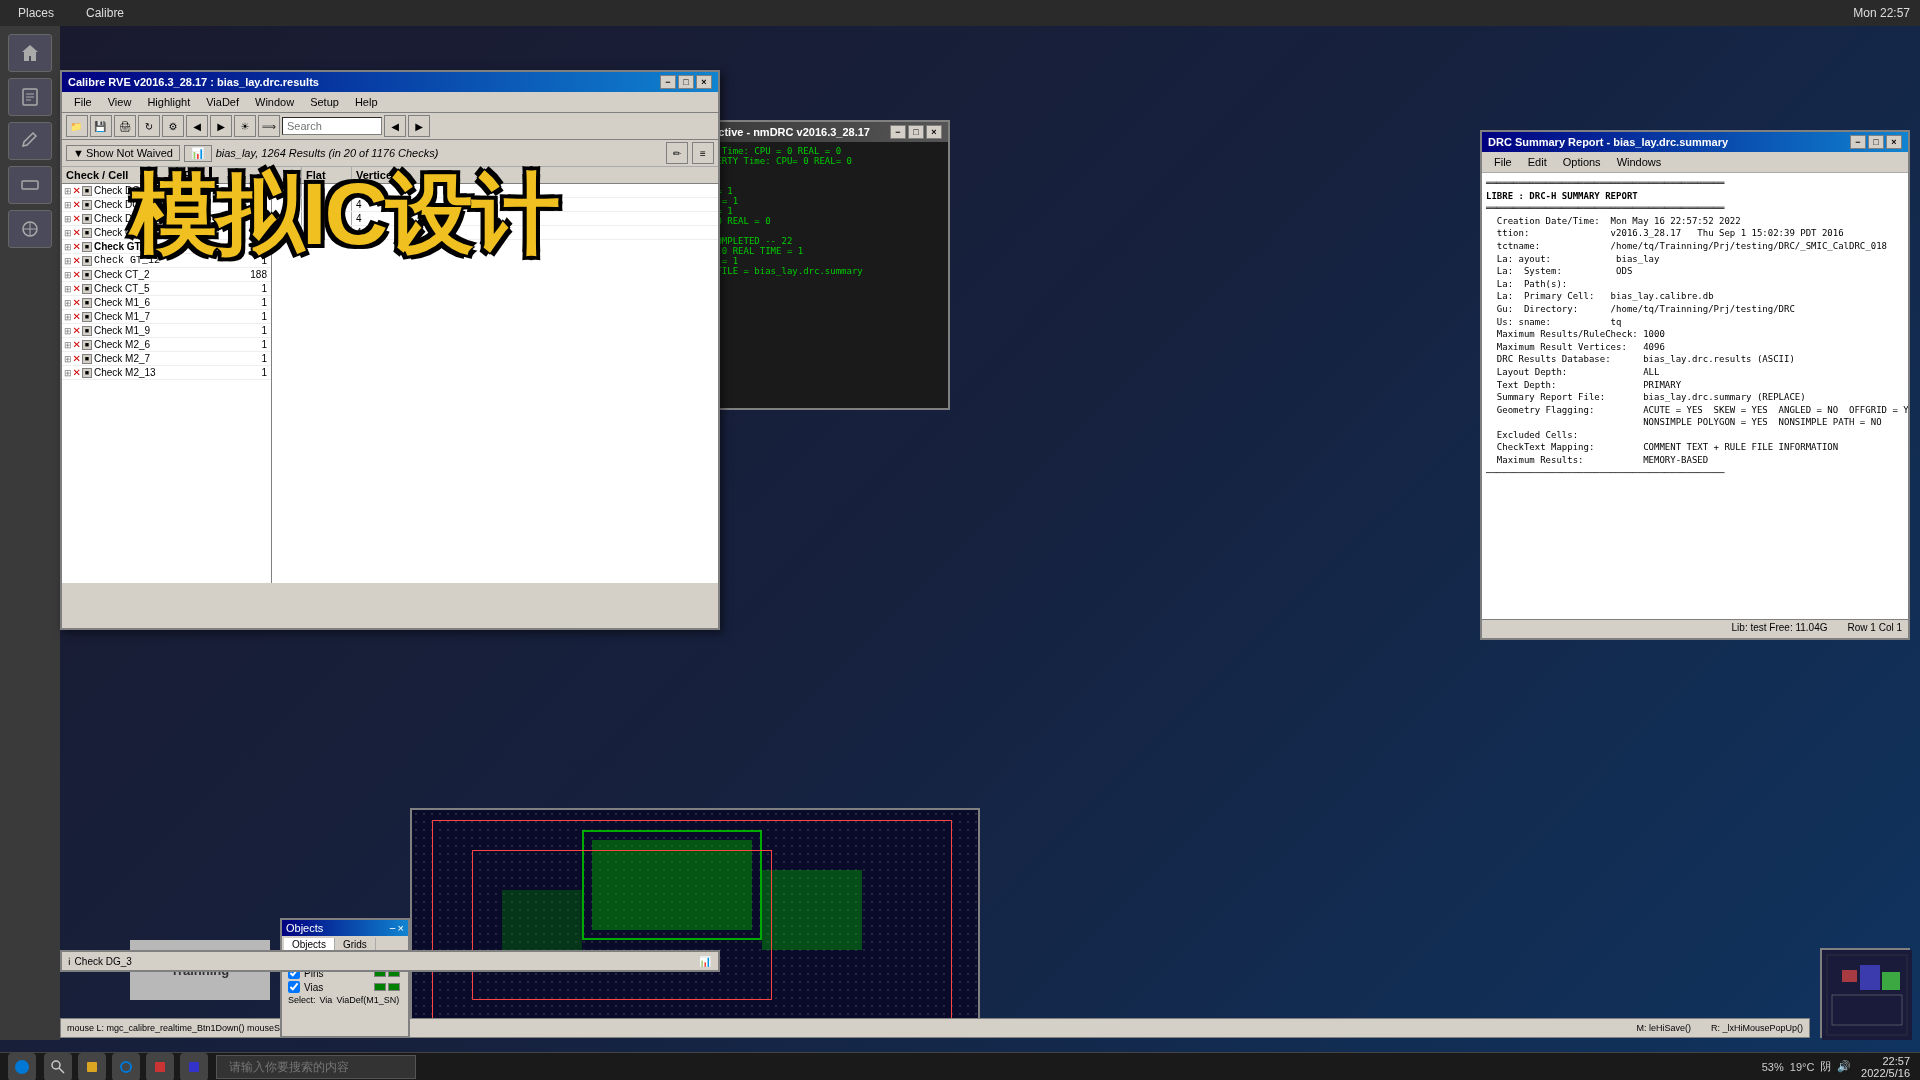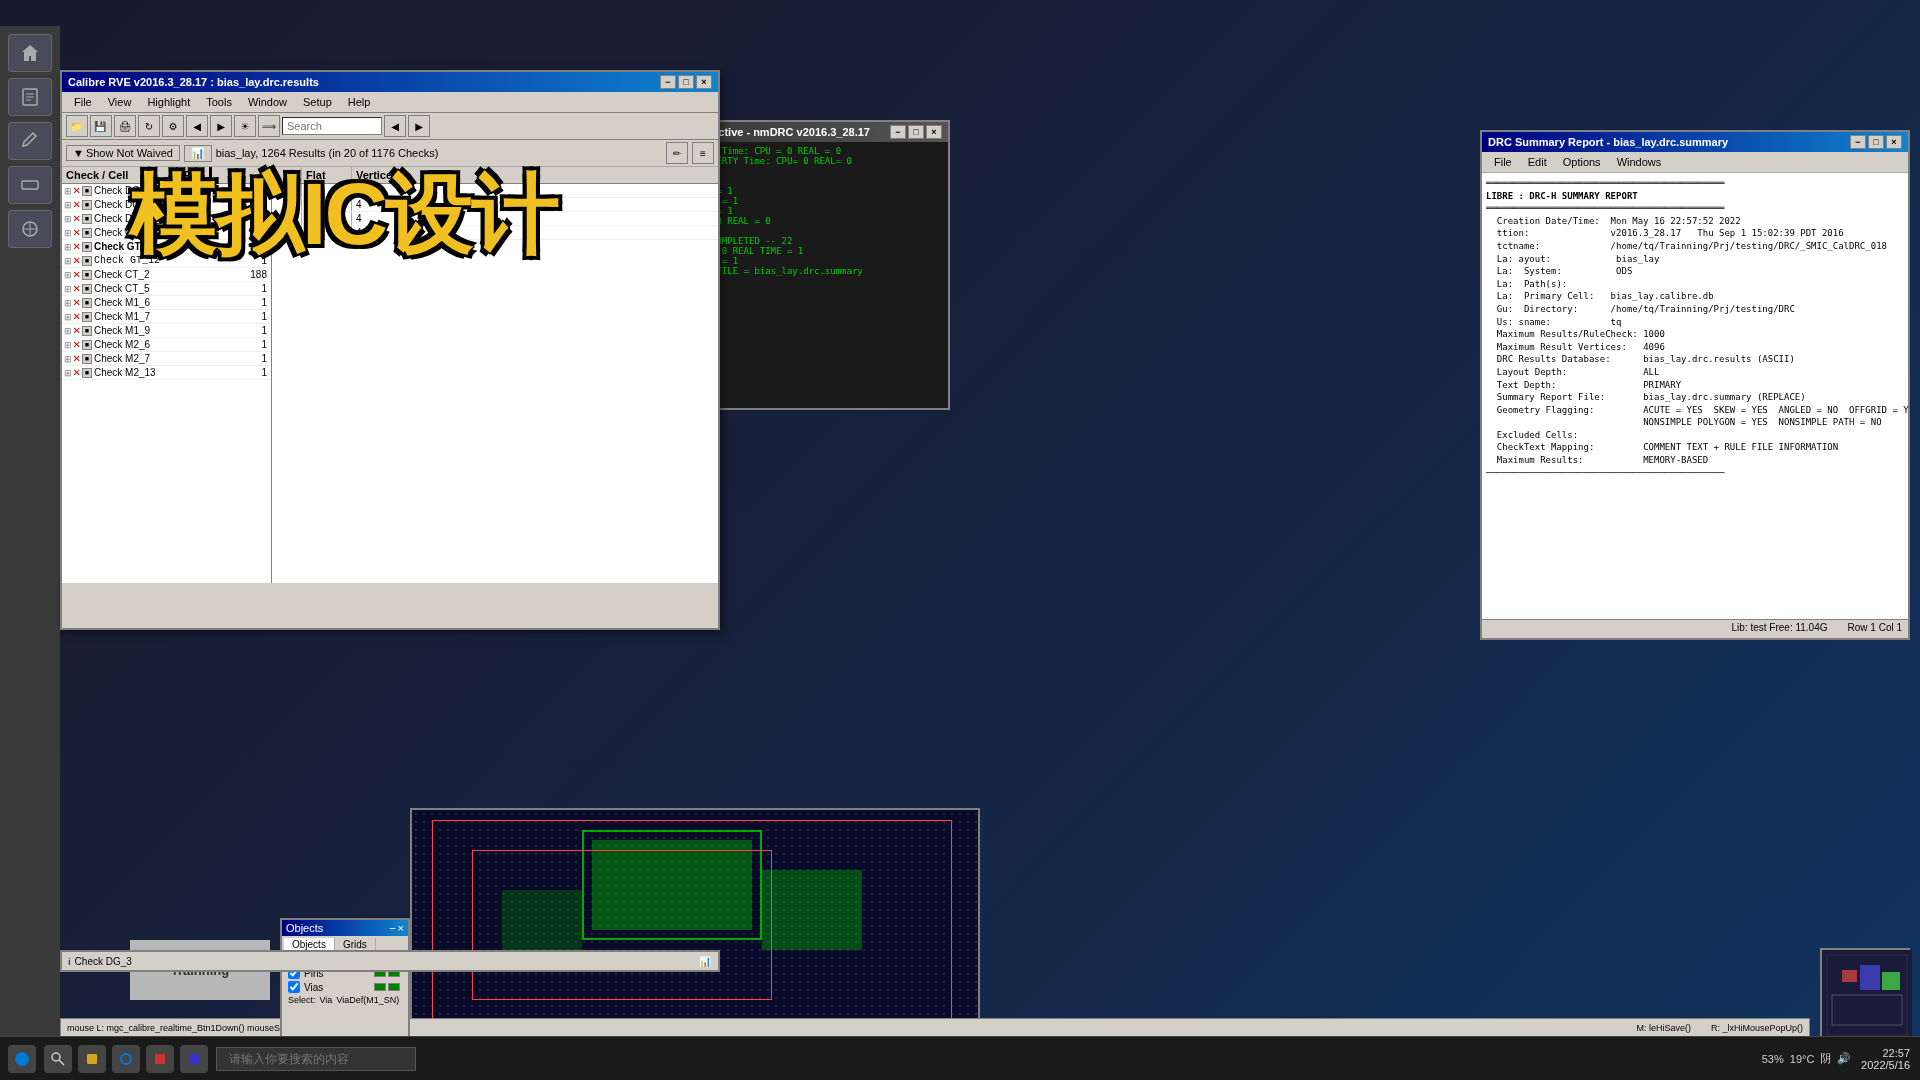--- a/index.html
+++ b/index.html
@@ -20,21 +20,21 @@
       background: linear-gradient(135deg, #1a1a2e 0%, #16213e 50%, #0f3460 100%);
       position: relative;
     }
 
     
     .taskbar {
       position: absolute;
       bottom: 0;
       left: 0;
       right: 0;
-      height: 44px;
+      height: 28px;
       background: #1a1a1a;
       display: flex;
       align-items: center;
       z-index: 1000;
       border-top: 1px solid #444;
     }
 
     .taskbar-left {
       display: flex;
       align-items: center;
@@ -194,20 +194,21 @@
       cursor: pointer;
       display: flex;
       align-items: center;
       gap: 2px;
     }
 
     .results-info {
       font-size: 11px;
       color: #000;
       flex: 1;
+      font-style: italic;
     }
 
     
     .rve-content {
       display: flex;
       flex: 1;
       height: calc(100% - 140px);
     }
 
     .table-panel {
@@ -648,20 +649,27 @@
       position: absolute;
       background: transparent;
       border: 1px solid #ff4444;
     }
   </style>
 </head>
 <body>
 
 <div class="desktop">
 
+  <div class="desktop-menubar">
+    <span class="desktop-menu-item">Places</span>
+    <span class="desktop-menu-item">Calibre</span>
+    <div class="desktop-right">
+      <span>Mon 22:57</span>
+    </div>
+  </div>
 
   <div class="sidebar">
     <div class="sidebar-icon">
       <svg width="20" height="20" viewBox="0 0 20 20">
           <path d="M10 2L2 9h2v9h5v-5h2v5h5V9h2L10 2z" fill="#aaa"></path>
         </svg>
     </div>
     <div class="sidebar-icon">
       <svg width="20" height="20" viewBox="0 0 20 20">
           <rect x="3" y="2" width="14" height="16" rx="1" fill="none" stroke="#aaa" stroke-width="1.5"></rect>
@@ -701,21 +709,21 @@
         <div class="win-btn">−</div>
         <div class="win-btn">□</div>
         <div class="win-btn">×</div>
       </div>
     </div>
 
     <div class="window-menubar">
       <span class="menu-item">File</span>
       <span class="menu-item">View</span>
       <span class="menu-item">Highlight</span>
-      <span class="menu-item">Tools</span>
+      <span class="menu-item">ViaDef</span>
       <span class="menu-item">Window</span>
       <span class="menu-item">Setup</span>
       <span class="menu-item">Help</span>
     </div>
 
     <div class="window-toolbar">
       <div class="tb-btn">📁</div>
       <div class="tb-btn">💾</div>
       <div class="tb-btn">🖨</div>
       <div class="tb-btn">↻</div>

